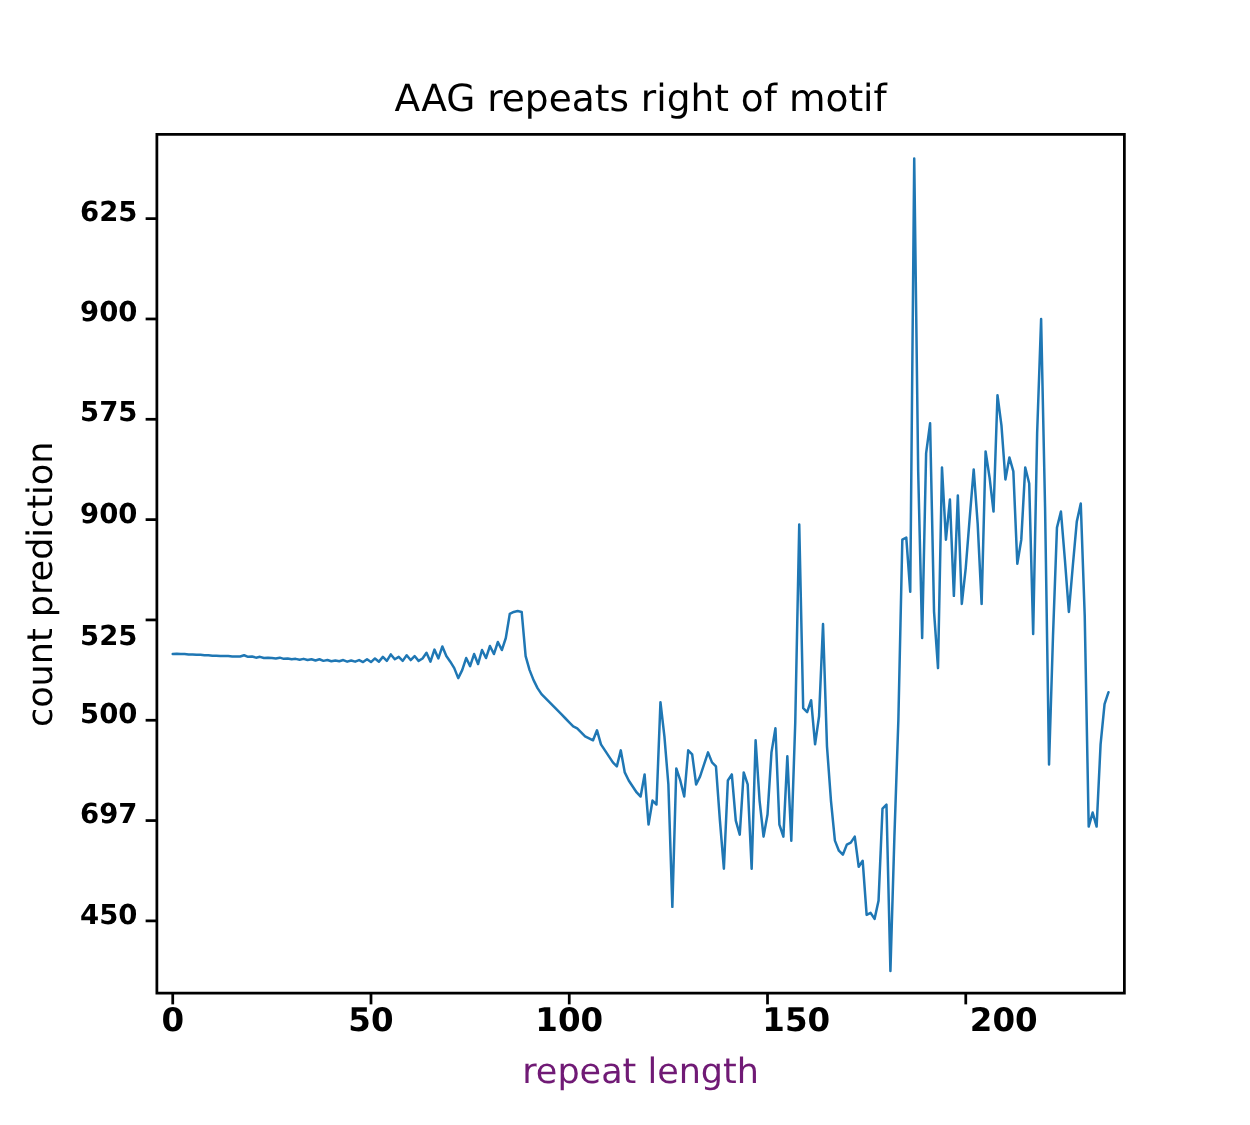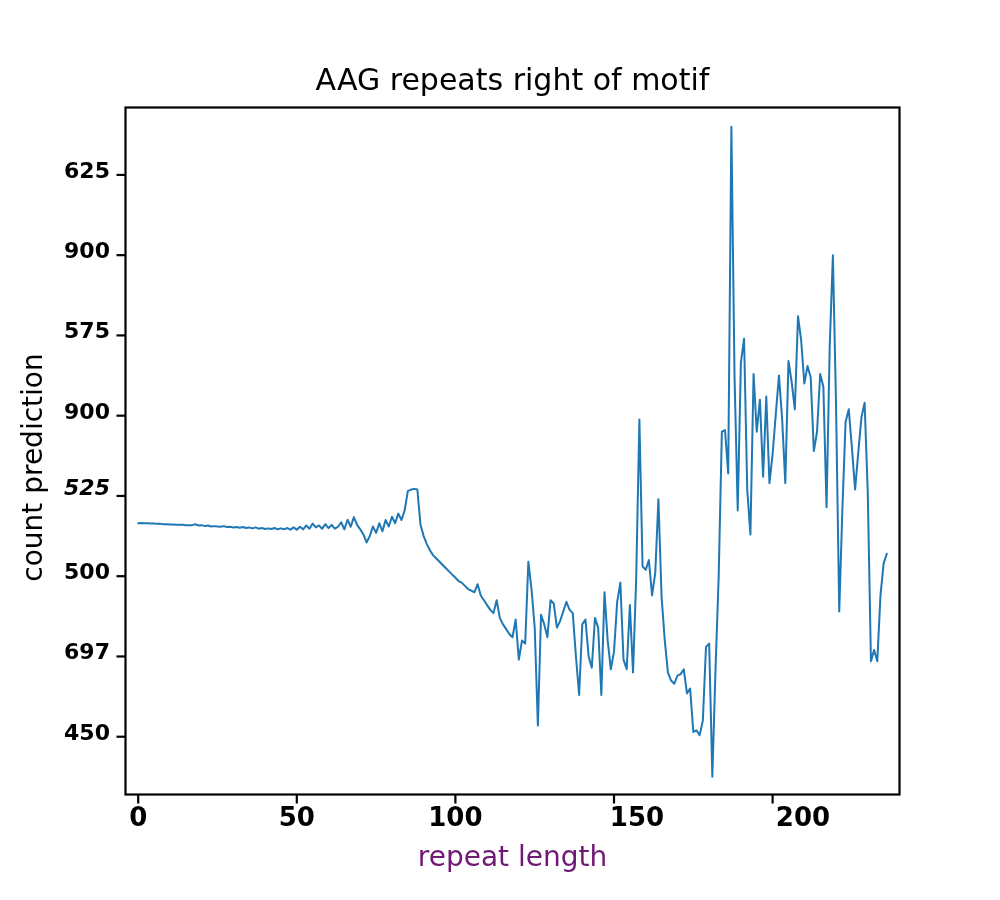--- a/index.html
+++ b/index.html
@@ -127,21 +127,21 @@
   <div id="ytick-labels">
       <div class="ytick-wrap" style="top: 719.715px;">
         <div class="ytick-label">450</div>
       </div>
       <div class="ytick-wrap" style="top: 639.458px;">
         <div class="ytick-label">697</div>
       </div>
       <div class="ytick-wrap" style="top: 559.201px;">
         <div class="ytick-label">500</div>
       </div>
-      <div class="ytick-wrap" style="top: 475px; font-style: italic;">
+      <div class="ytick-wrap" style="top: 497px;">
         <div class="ytick-label">525</div>
       </div>
       <div class="ytick-wrap" style="top: 398.687px;">
         <div class="ytick-label">900</div>
       </div>
       <div class="ytick-wrap" style="top: 318.43px;">
         <div class="ytick-label">575</div>
       </div>
       <div class="ytick-wrap" style="top: 238.173px;">
         <div class="ytick-label">900</div>

